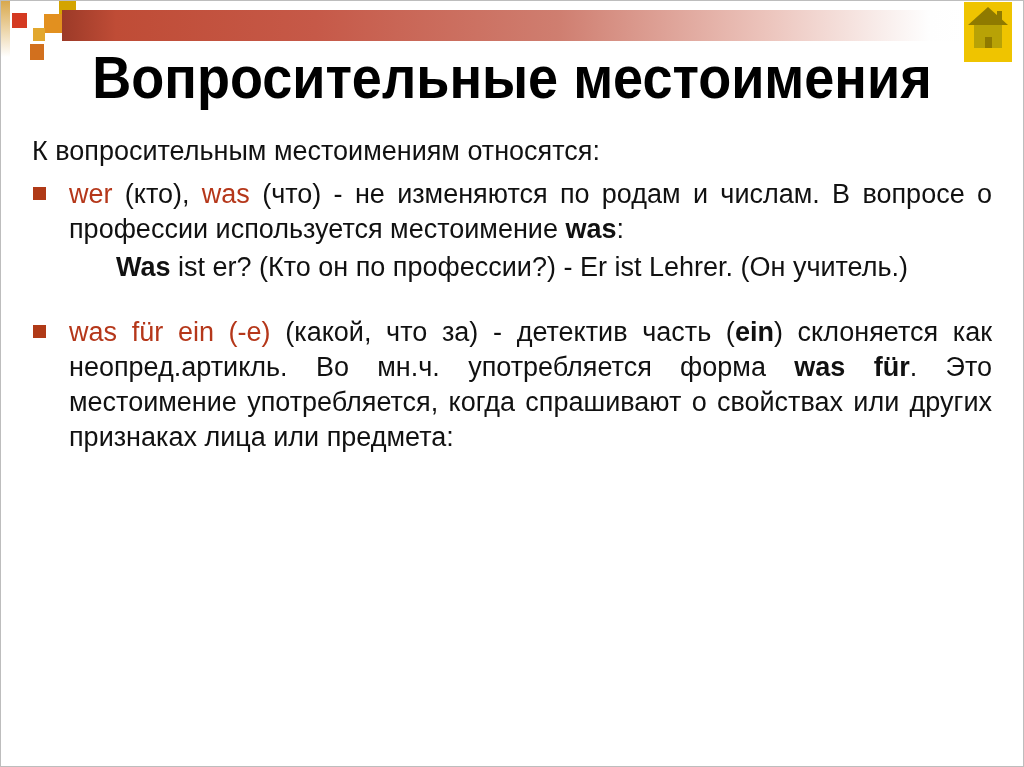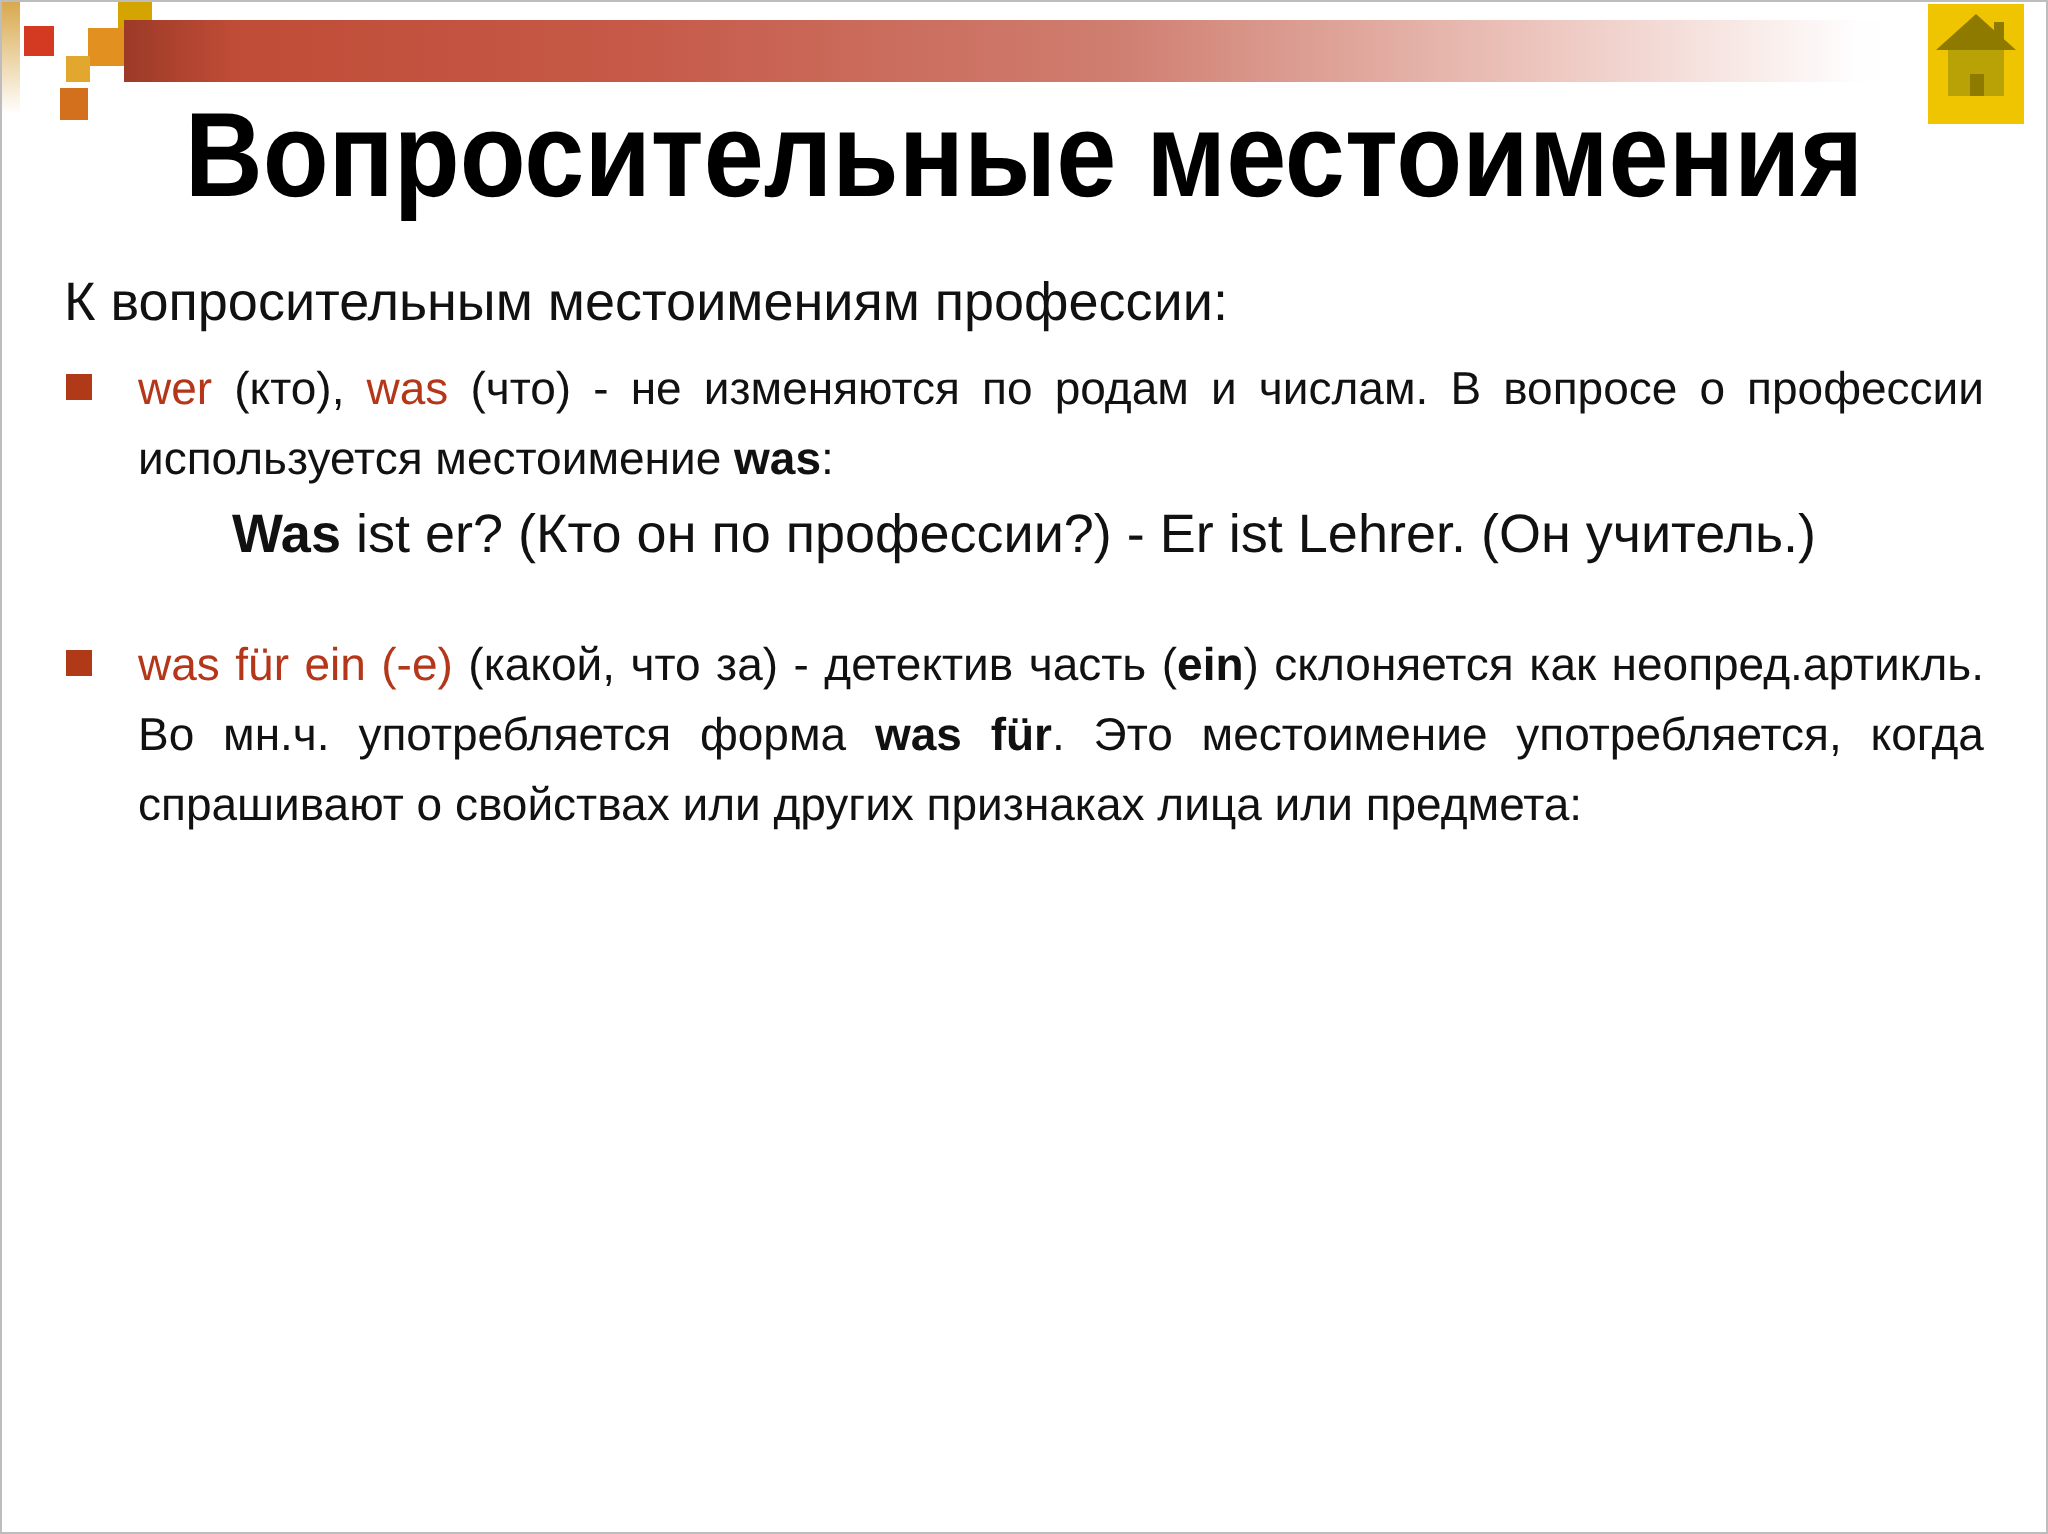--- a/index.html
+++ b/index.html
@@ -35,21 +35,21 @@
   
   .title{margin:48px 30px 0;text-align:center;font-weight:bold;font-size:60px;
     line-height:1.0;color:#000;white-space:nowrap;transform:scaleX(0.9);}
 
   
   .content{margin:0 32px;}
   .intro{font-size:27px;line-height:35px;margin-top:26px;}
   .block{margin-top:30px;}
   .block.first{margin-top:8px;}
   .bullet{position:relative;padding-left:37px;text-align:justify;
-    font-size:23px;line-height:35px;}
+    font-size:27px;line-height:35px;}
   .marker{position:absolute;left:1px;top:10px;width:13px;height:13px;background:#b03a17;}
   .example{font-size:27px;line-height:35px;
     text-align:center;margin-top:3px;}
   .seg-red{color:#b5371a;}
   .seg-bold{font-weight:700;}
 </style>
 </head>
 <body>
 
 <div class="frame"></div>
@@ -69,21 +69,21 @@
       <polygon points="22,2 42,20 2,20" fill="#8f7a00"></polygon>
       <rect x="8" y="20" width="28" height="23" fill="#b8a206"></rect>
       <rect x="19" y="32" width="7" height="11" fill="#8f7a00"></rect>
     </svg>
   </span>
 </div>
 
 <div class="title">Вопросительные местоимения</div>
 
 <div class="content">
-  <div class="intro">К вопросительным местоимениям профессии:</div>
+  <div class="intro">К вопросительным местоимениям относятся:</div>
 
   <div class="block first">
     <div class="bullet">
       <span class="marker"></span>
     <span class="seg-red">wer</span><span> (кто), </span><span class="seg-red">was</span><span> (что) - не изменяются по родам и числам. В вопросе о профессии используется местоимение </span><span class="seg-bold">was</span><span>:</span></div>
     <div class="example"><span class="seg-bold">Was</span><span> ist er? (Кто он по профессии?) - Er ist Lehrer. (Он учитель.)</span></div>
   </div>
 
   <div class="block">
   </div>

